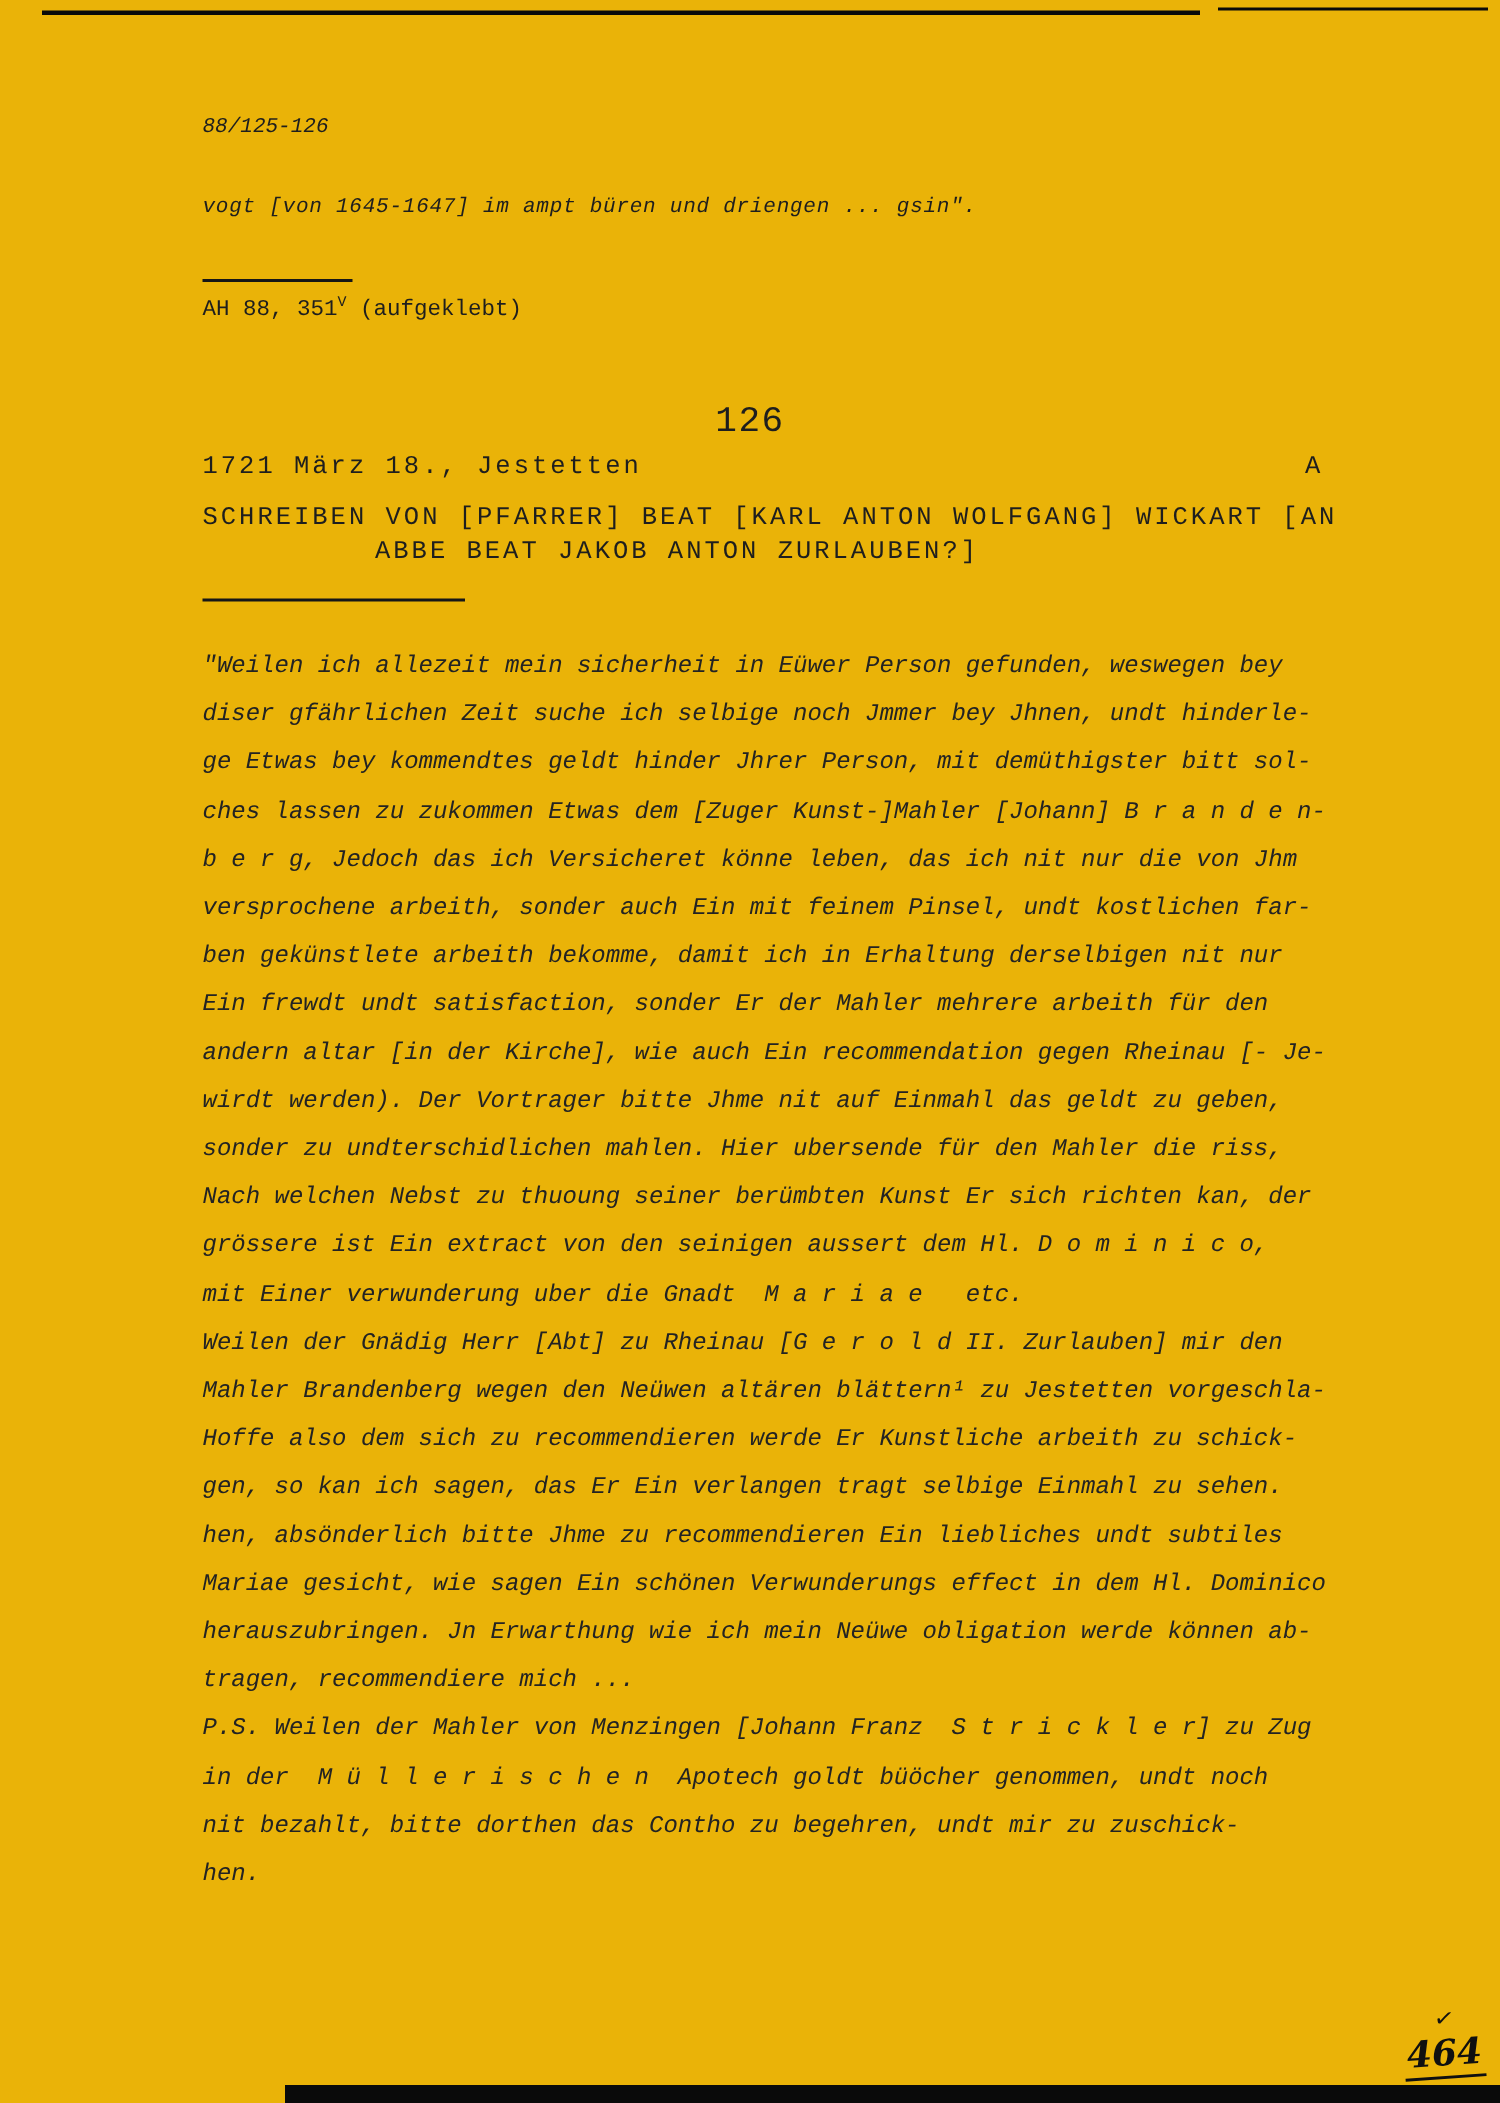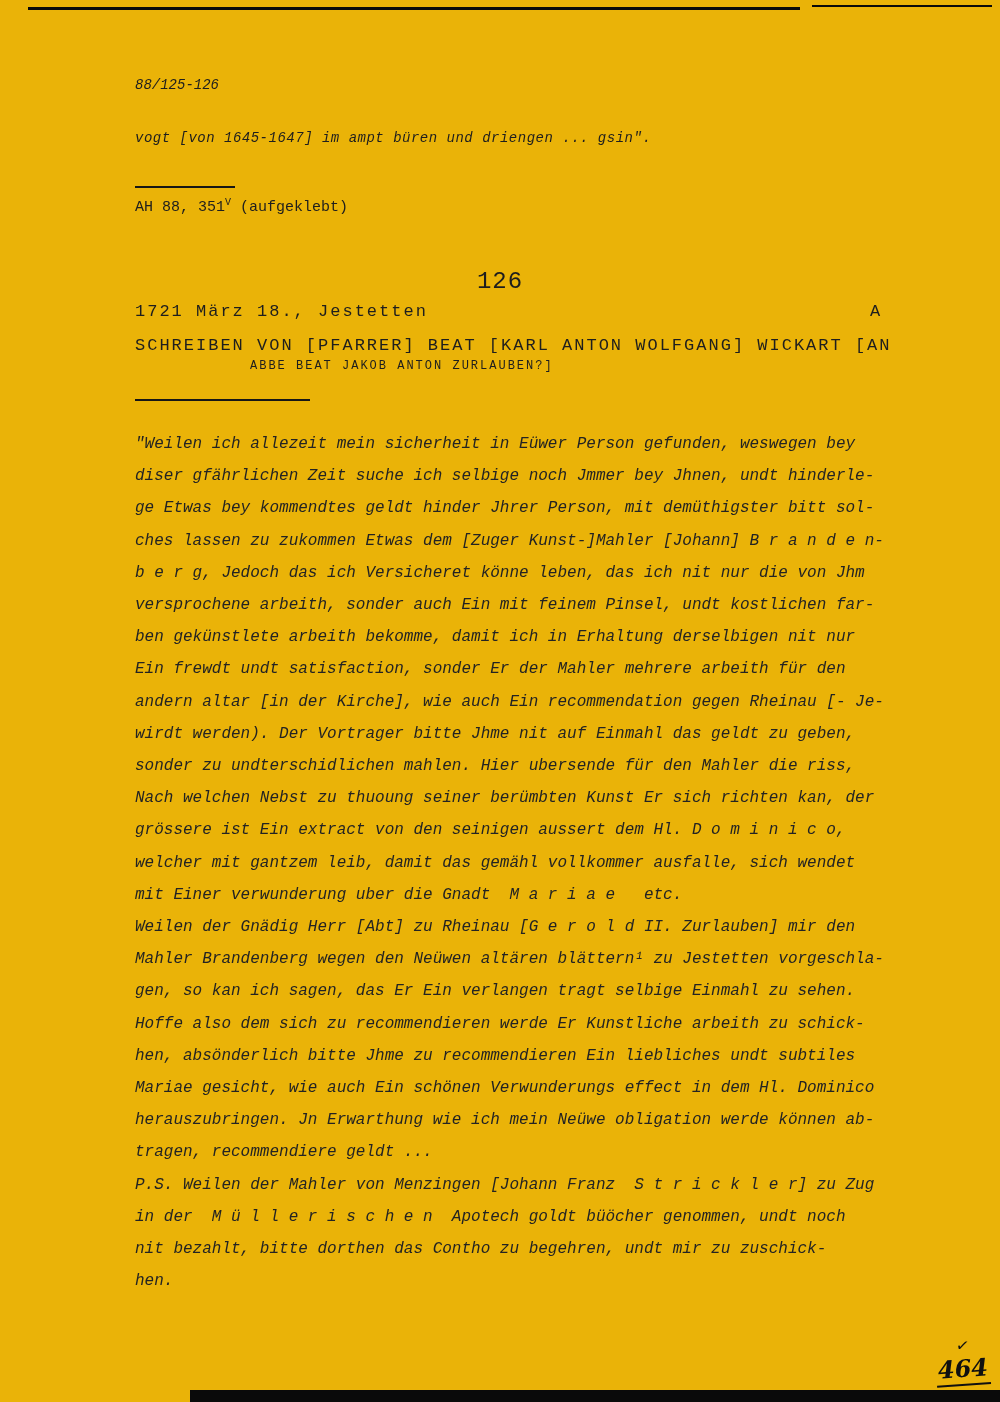--- a/index.html
+++ b/index.html
@@ -20,21 +20,21 @@
   .ref-number { left:135px; top:77px; font-size:14px; }
   .note-line  { left:135px; top:130px; font-size:14px; letter-spacing:.5px; }
   .rule-1 { left:135px; top:186px; width:100px; height:2px; background:#161616; }
   .ah-line { left:135px; top:197px; font-size:15px; }
   .ah-line sup { font-size:10px; vertical-align:super; }
 
   .entry-number { left:0; top:268px; width:1000px; text-align:center; font-size:24px; letter-spacing:1px; }
   .date-line { left:135px; top:302px; font-size:17px; letter-spacing:2px; }
   .series-letter { left:870px; top:302px; font-size:17px; letter-spacing:2px; }
   .title-1 { left:135px; top:336px; font-size:17px; letter-spacing:2px; white-space:pre; }
-  .title-2 { left:250px; top:359px; font-size:12px; letter-spacing:2px; white-space:pre; }
+  .title-2 { left:250px; top:359px; font-size:17px; letter-spacing:2px; white-space:pre; }
   .rule-2 { left:135px; top:399px; width:175px; height:2px; background:#161616; }
 
   .letter-body {
     left:135px; top:428px; width:800px;
     font-size:16px; line-height:32.2px;
     color:#232323;
   }
   .letter-line { white-space:pre; }
 
   .check-mark { left:956px; top:1336px; font-size:16px; transform:rotate(8deg); color:#111; }
@@ -87,30 +87,29 @@
     <div class="letter-line">ches lassen zu zukommen Etwas dem [Zuger Kunst-]Mahler [Johann] B r a n d e n-</div>
     <div class="letter-line">b e r g, Jedoch das ich Versicheret könne leben, das ich nit nur die von Jhm</div>
     <div class="letter-line">versprochene arbeith, sonder auch Ein mit feinem Pinsel, undt kostlichen far-</div>
     <div class="letter-line">ben gekünstlete arbeith bekomme, damit ich in Erhaltung derselbigen nit nur</div>
     <div class="letter-line">Ein frewdt undt satisfaction, sonder Er der Mahler mehrere arbeith für den</div>
     <div class="letter-line">andern altar [in der Kirche], wie auch Ein recommendation gegen Rheinau [- Je-</div>
     <div class="letter-line">wirdt werden). Der Vortrager bitte Jhme nit auf Einmahl das geldt zu geben,</div>
     <div class="letter-line">sonder zu undterschidlichen mahlen. Hier ubersende für den Mahler die riss,</div>
     <div class="letter-line">Nach welchen Nebst zu thuoung seiner berümbten Kunst Er sich richten kan, der</div>
     <div class="letter-line">grössere ist Ein extract von den seinigen aussert dem Hl. D o m i n i c o,</div>
-    <div class="letter-line">welcher mit gantzem leib, damit das gemähl vollkommer ausfalle, sich wendet</div>
     <div class="letter-line">mit Einer verwunderung uber die Gnadt  M a r i a e   etc.</div>
     <div class="letter-line">Weilen der Gnädig Herr [Abt] zu Rheinau [G e r o l d II. Zurlauben] mir den</div>
     <div class="letter-line">Mahler Brandenberg wegen den Neüwen altären blättern¹ zu Jestetten vorgeschla-</div>
+    <div class="letter-line">Hoffe also dem sich zu recommendieren werde Er Kunstliche arbeith zu schick-</div>
     <div class="letter-line">gen, so kan ich sagen, das Er Ein verlangen tragt selbige Einmahl zu sehen.</div>
-    <div class="letter-line">Hoffe also dem sich zu recommendieren werde Er Kunstliche arbeith zu schick-</div>
     <div class="letter-line">hen, absönderlich bitte Jhme zu recommendieren Ein liebliches undt subtiles</div>
-    <div class="letter-line">Mariae gesicht, wie auch Ein schönen Verwunderungs effect in dem Hl. Dominico</div>
+    <div class="letter-line">Mariae gesicht, wie sagen Ein schönen Verwunderungs effect in dem Hl. Dominico</div>
     <div class="letter-line">herauszubringen. Jn Erwarthung wie ich mein Neüwe obligation werde können ab-</div>
-    <div class="letter-line">tragen, recommendiere geldt ...</div>
+    <div class="letter-line">tragen, recommendiere mich ...</div>
     <div class="letter-line">P.S. Weilen der Mahler von Menzingen [Johann Franz  S t r i c k l e r] zu Zug</div>
     <div class="letter-line">in der  M ü l l e r i s c h e n  Apotech goldt büöcher genommen, undt noch</div>
     <div class="letter-line">nit bezahlt, bitte dorthen das Contho zu begehren, undt mir zu zuschick-</div>
     <div class="letter-line">hen.</div>
   </div>
 
   <div class="abs check-mark">✓</div>
   <div class="abs hand-number">464</div>
 
   <div class="abs edge bottom-edge"></div>

